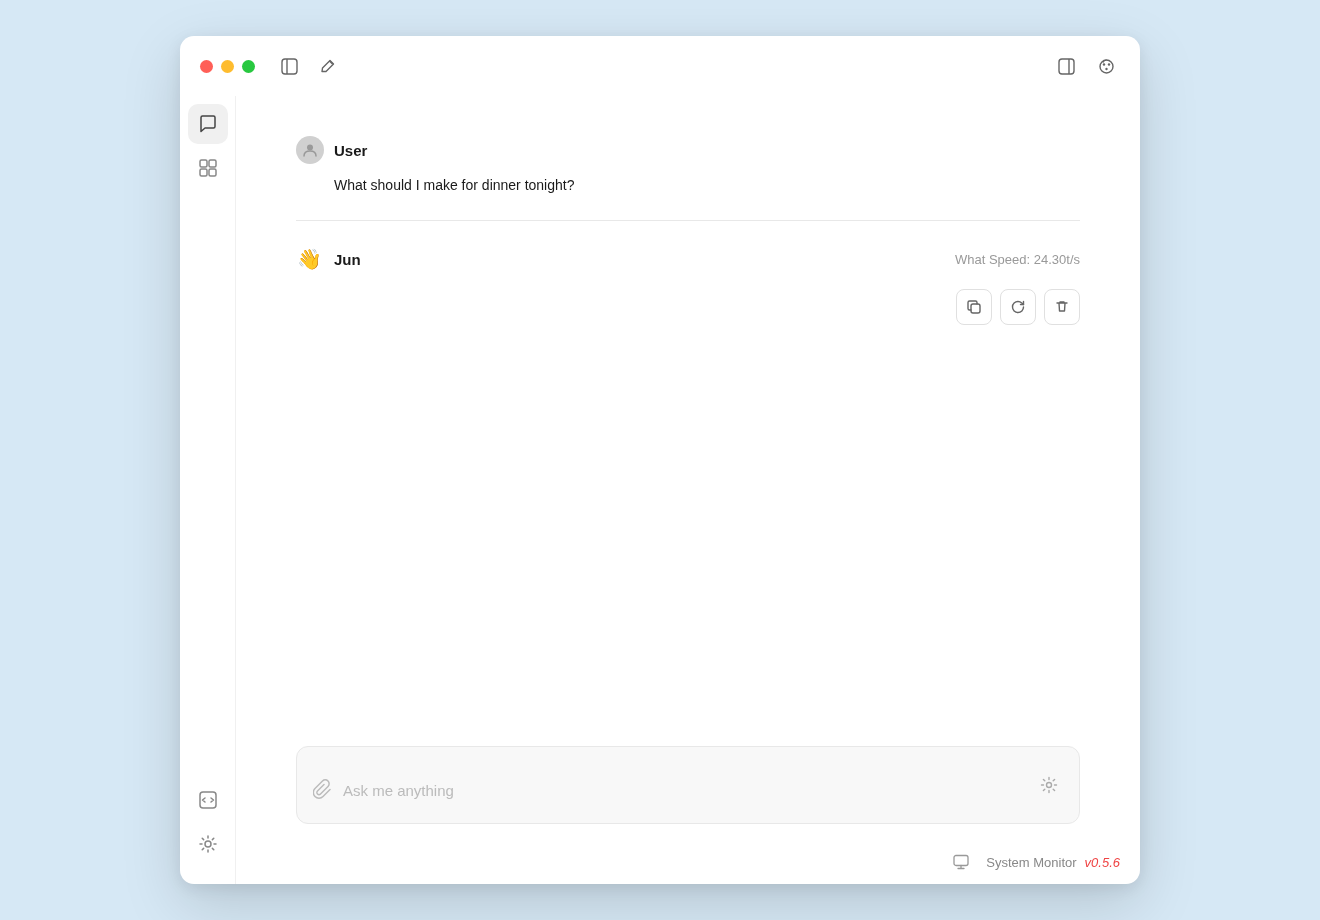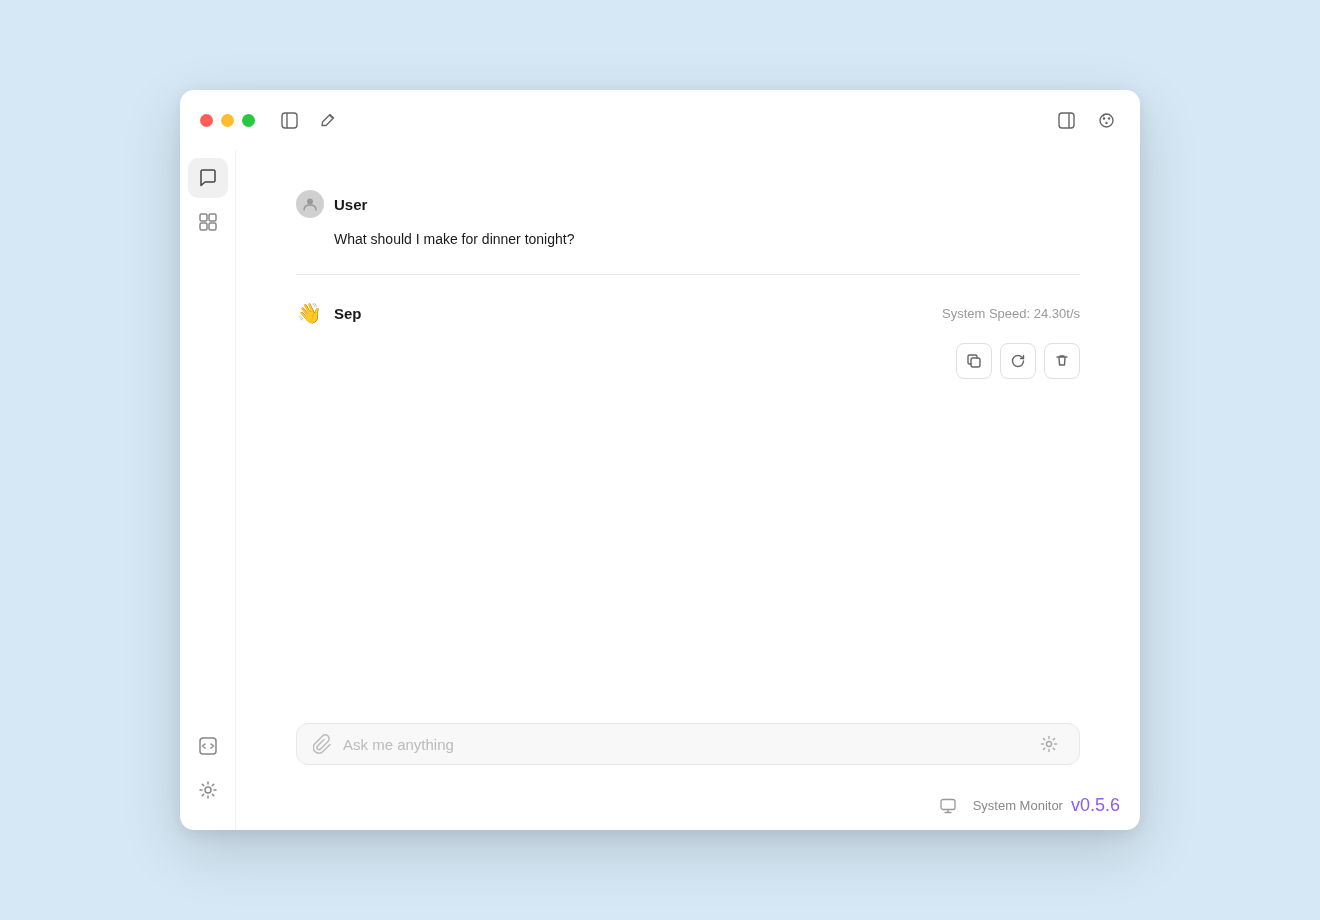--- a/index.html
+++ b/index.html
@@ -11,21 +11,21 @@
       display: flex;
       align-items: center;
       justify-content: center;
       font-family: -apple-system, BlinkMacSystemFont, "Segoe UI", Helvetica, Arial, sans-serif;
     }
 
     .window {
       background: #ffffff;
       border-radius: 14px;
       width: 960px;
-      height: 740px;
+      height: 848px;
       box-shadow: 0 20px 60px rgba(0,0,0,0.15), 0 4px 16px rgba(0,0,0,0.08);
       display: flex;
       flex-direction: column;
       overflow: hidden;
       position: relative;
     }
 
     
     .titlebar {
       display: flex;
@@ -227,25 +227,25 @@
     }
 
     
     .input-area {
       padding: 12px 60px 20px 60px;
       flex-shrink: 0;
     }
 
     .input-container {
       display: flex;
-      align-items: center;
+      align-items: flex-end;
       background: #f8f8f8;
       border: 1.5px solid #e8e8e8;
       border-radius: 12px;
-      padding: 6px 16px;
+      padding: 24px 16px;
       gap: 10px;
     }
 
     .input-field {
       flex: 1;
       border: none;
       background: transparent;
       font-size: 15px;
       color: #999;
       outline: none;
@@ -268,22 +268,23 @@
 
     .footer-monitor {
       display: flex;
       align-items: center;
       gap: 17px;
       color: #888;
       font-size: 13px;
     }
 
     .footer-version {
-      font-size: 18px;
-      color: #8b5cf6;
+      font-size: 13px;
+      color: #ef4444;
+      font-style: italic;
     }
 
     
     svg {
       display: block;
     }
   </style>
 </head>
 <body>
 
@@ -380,22 +381,22 @@
             <span class="message-name">User</span>
           </div>
           <div class="message-text">What should I make for dinner tonight?</div>
         </div>
 
         <div class="divider"></div>
 
         <div class="message-block">
           <div class="message-header">
             <div class="avatar" style="background:transparent; font-size:20px;">👋</div>
-            <span class="message-name">Sep</span>
-            <span class="message-meta">System Speed: 24.30t/s</span>
+            <span class="message-name">Jun</span>
+            <span class="message-meta">What Speed: 24.30t/s</span>
           </div>
           <div class="message-actions">
             <button class="action-btn" title="Copy">
               <svg width="16" height="16" viewBox="0 0 16 16" fill="none">
                 <rect x="5" y="5" width="9" height="9" rx="2" stroke="#666" stroke-width="1.4" fill="none"></rect>
                 <path d="M11 5V3.5A1.5 1.5 0 009.5 2H3.5A1.5 1.5 0 002 3.5v6A1.5 1.5 0 003.5 11H5" stroke="#666" stroke-width="1.4" stroke-linecap="round" fill="none"></path>
               </svg>
             </button>
             <button class="action-btn" title="Regenerate">
               <svg width="16" height="16" viewBox="0 0 16 16" fill="none">

